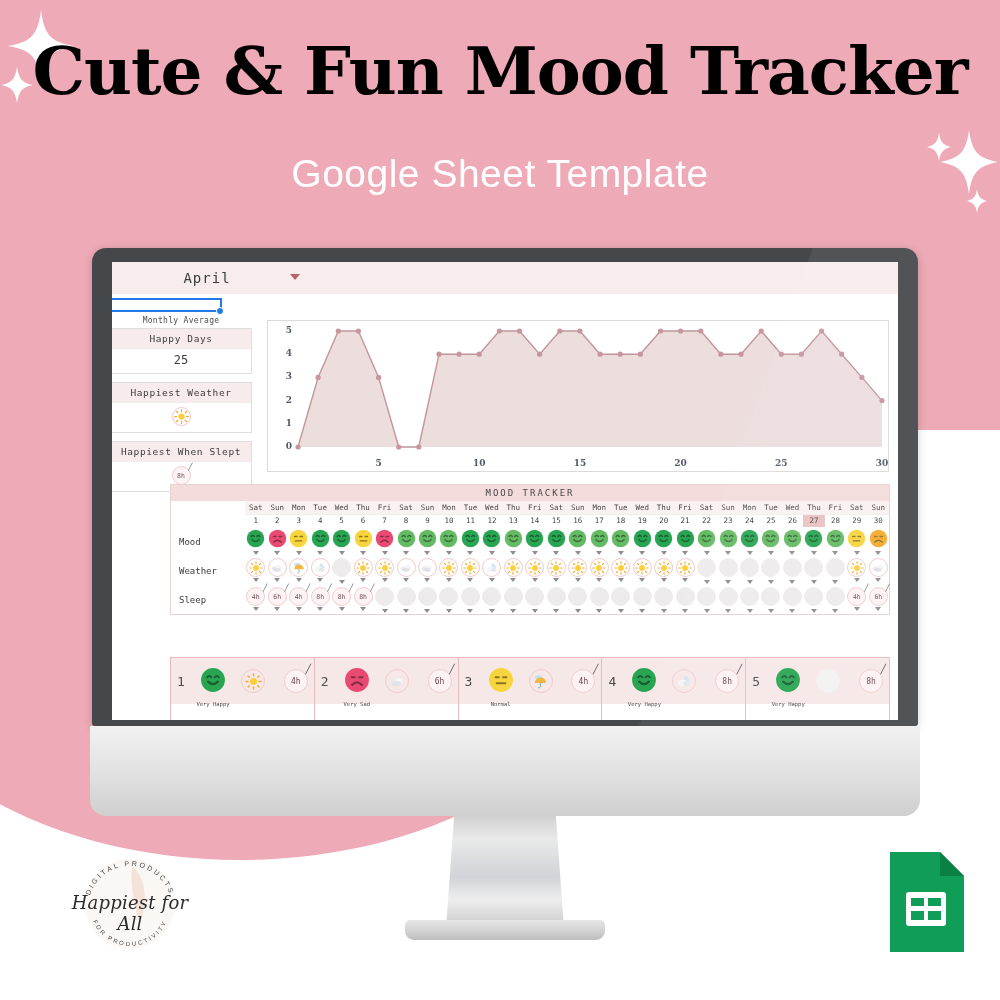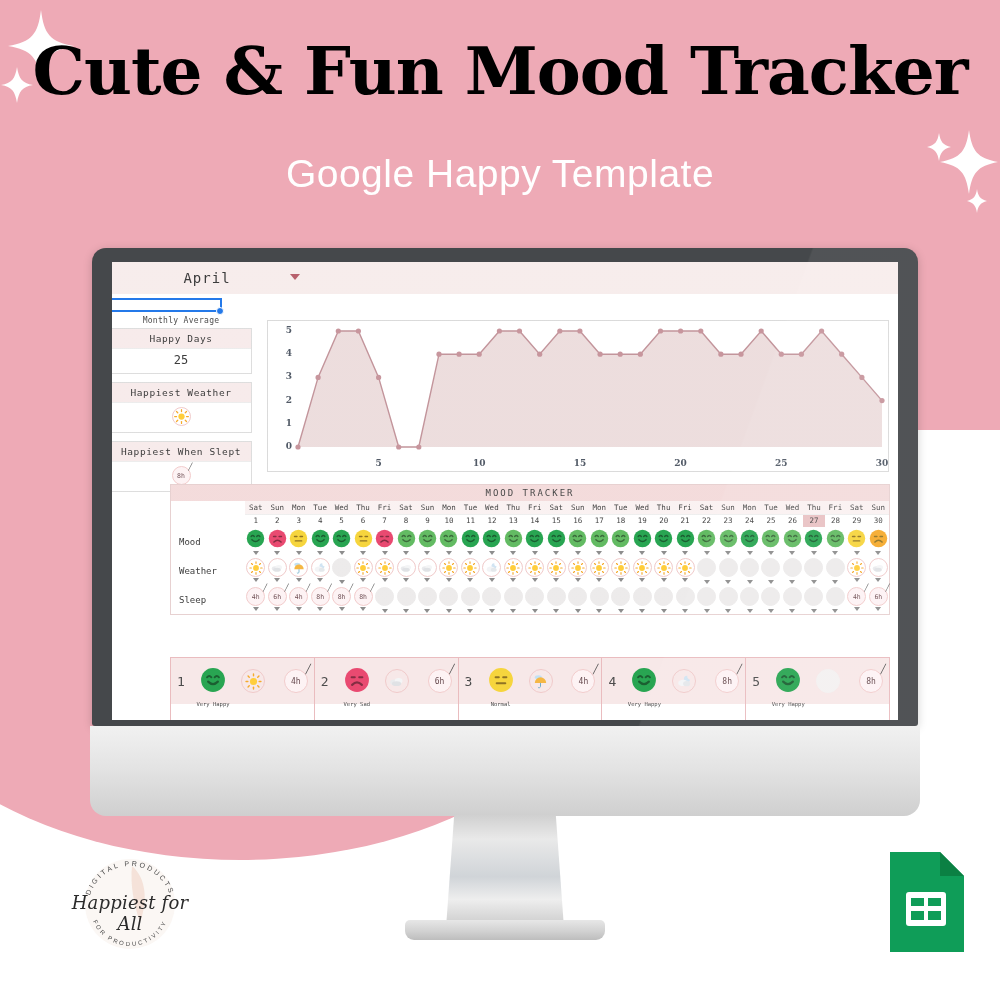--- a/index.html
+++ b/index.html
@@ -293,21 +293,21 @@
       <path d="M13 1 C14.5 10 17 13 25 15 C17 17 14.5 20 13 29 C11.5 20 9 17 1 15 C9 13 11.5 10 13 1 Z" fill="#ffffff"></path>
     </svg>
 </div>
 <div class="sparkle" style="left:966px;top:188px;">
   <svg width="22" height="26" viewBox="0 0 22 26">
       <path d="M11 1 C12 8 14 11 21 13 C14 15 12 18 11 25 C10 18 8 15 1 13 C8 11 10 8 11 1 Z" fill="#ffffff"></path>
     </svg>
 </div>
 
 <div class="hdr-title">Cute &amp; Fun Mood Tracker</div>
-<div class="hdr-sub">Google Happy Template</div>
+<div class="hdr-sub">Google Sheet Template</div>
 
 <div class="monitor">
   <div class="mon-bezel">
     <div class="mon-screen">
 
       <div class="sheet">
 
         <div class="sheet-topbar"></div>
         <div class="month-pill">
           <span class="month-name">April</span>

